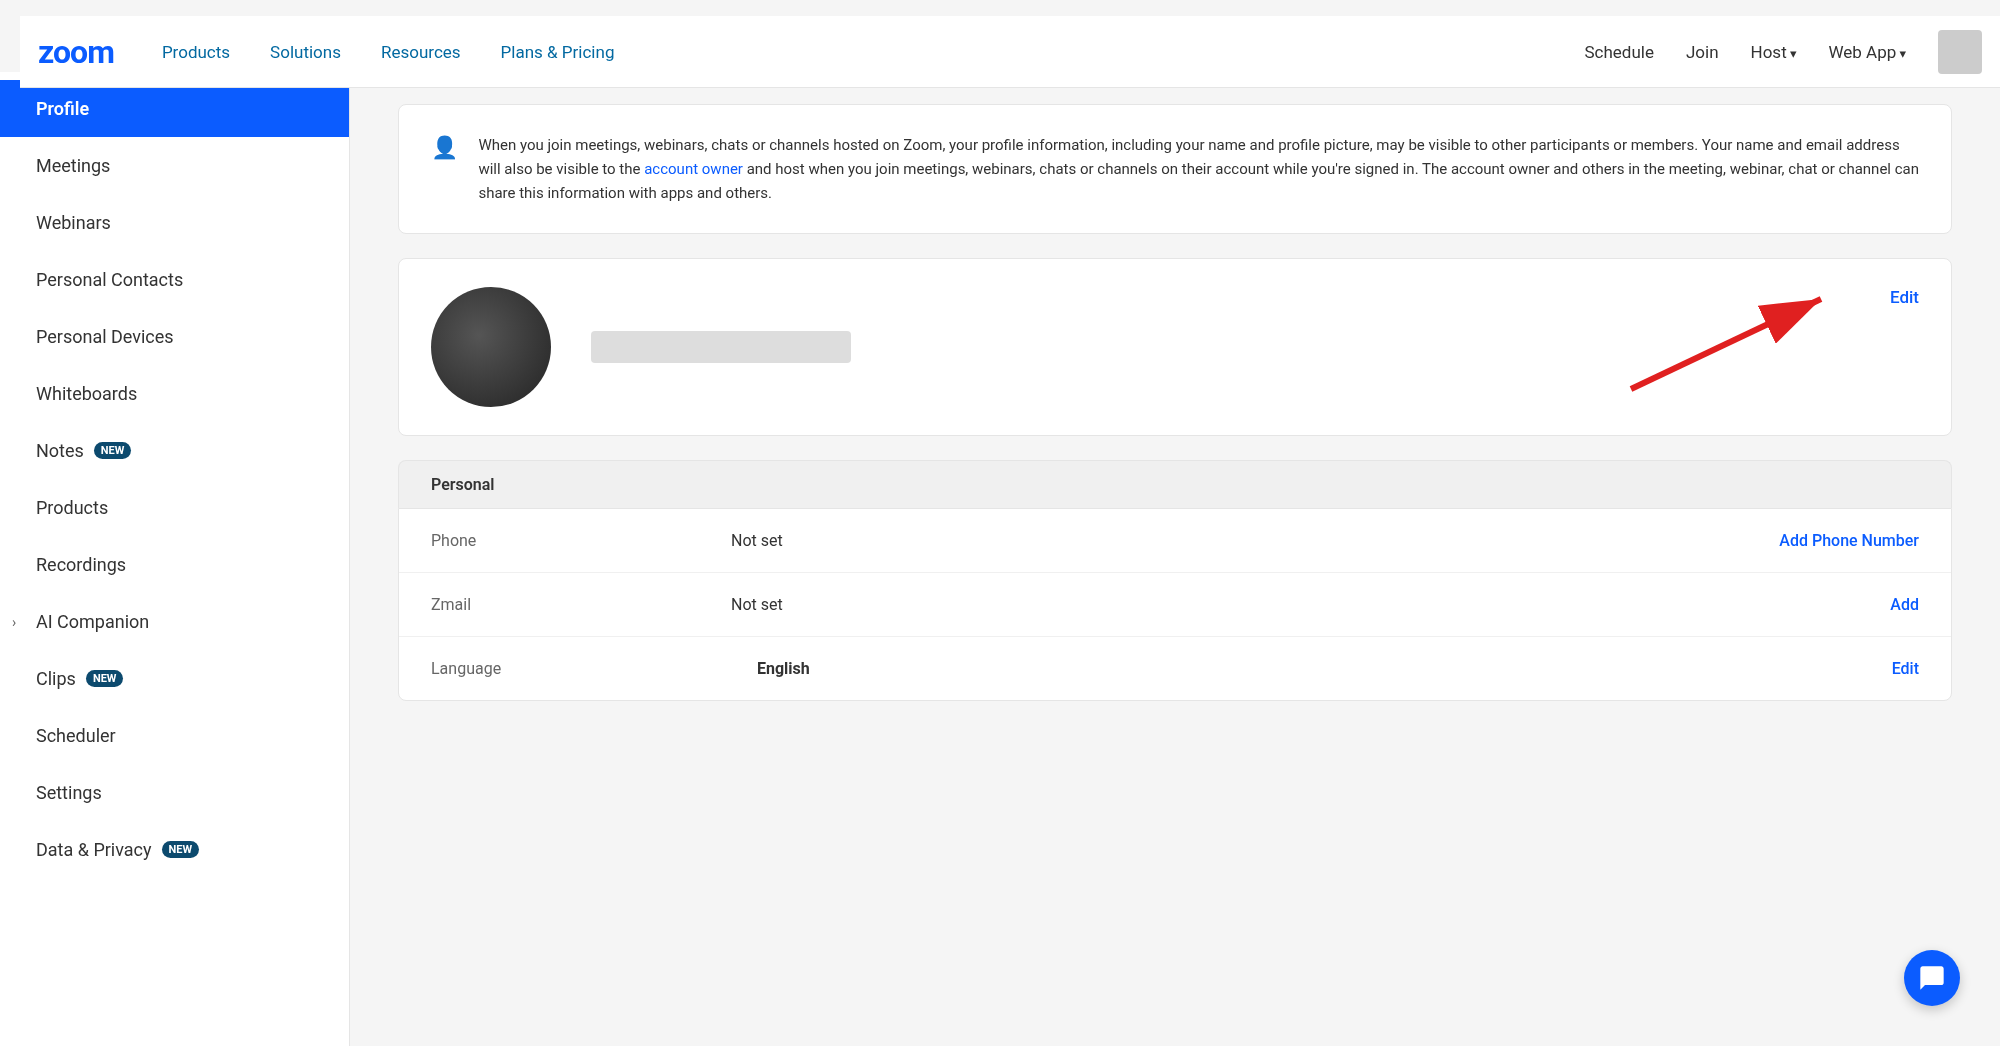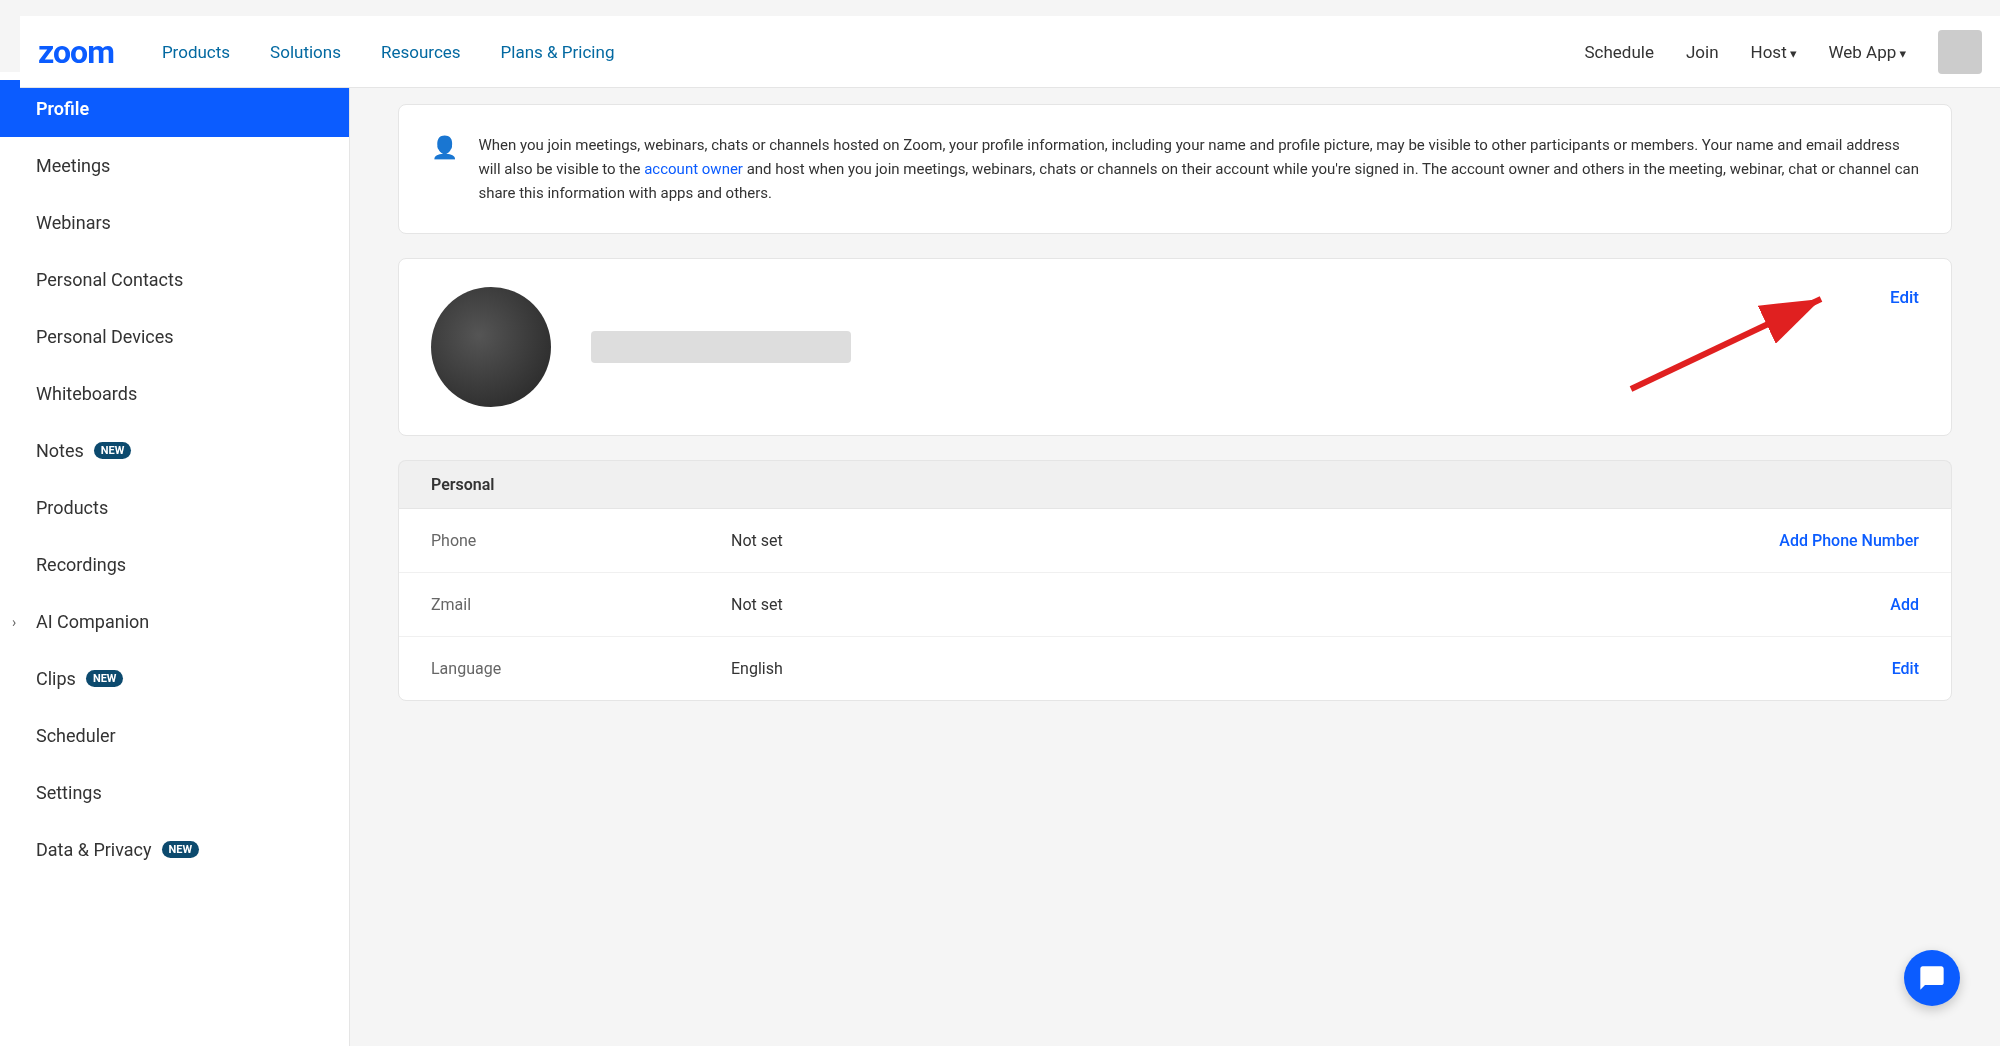--- a/index.html
+++ b/index.html
@@ -240,21 +240,21 @@
         </div>
 
         <div class="section-row">
           <div class="row-label">Zmail</div>
           <div class="row-value">Not set</div>
           <div class="row-action">Add</div>
         </div>
 
         <div class="section-row">
           <div class="row-label">Language</div>
-          <div class="row-value" style="font-weight:400;">English</div>
+          <div class="row-value" style="font-weight:700;margin-left:26px;">English</div>
           <div class="row-action">Edit</div>
         </div>
 
       </div>
     </div>
 
   </main>
 </div>
 
 <div class="chat-bubble">

